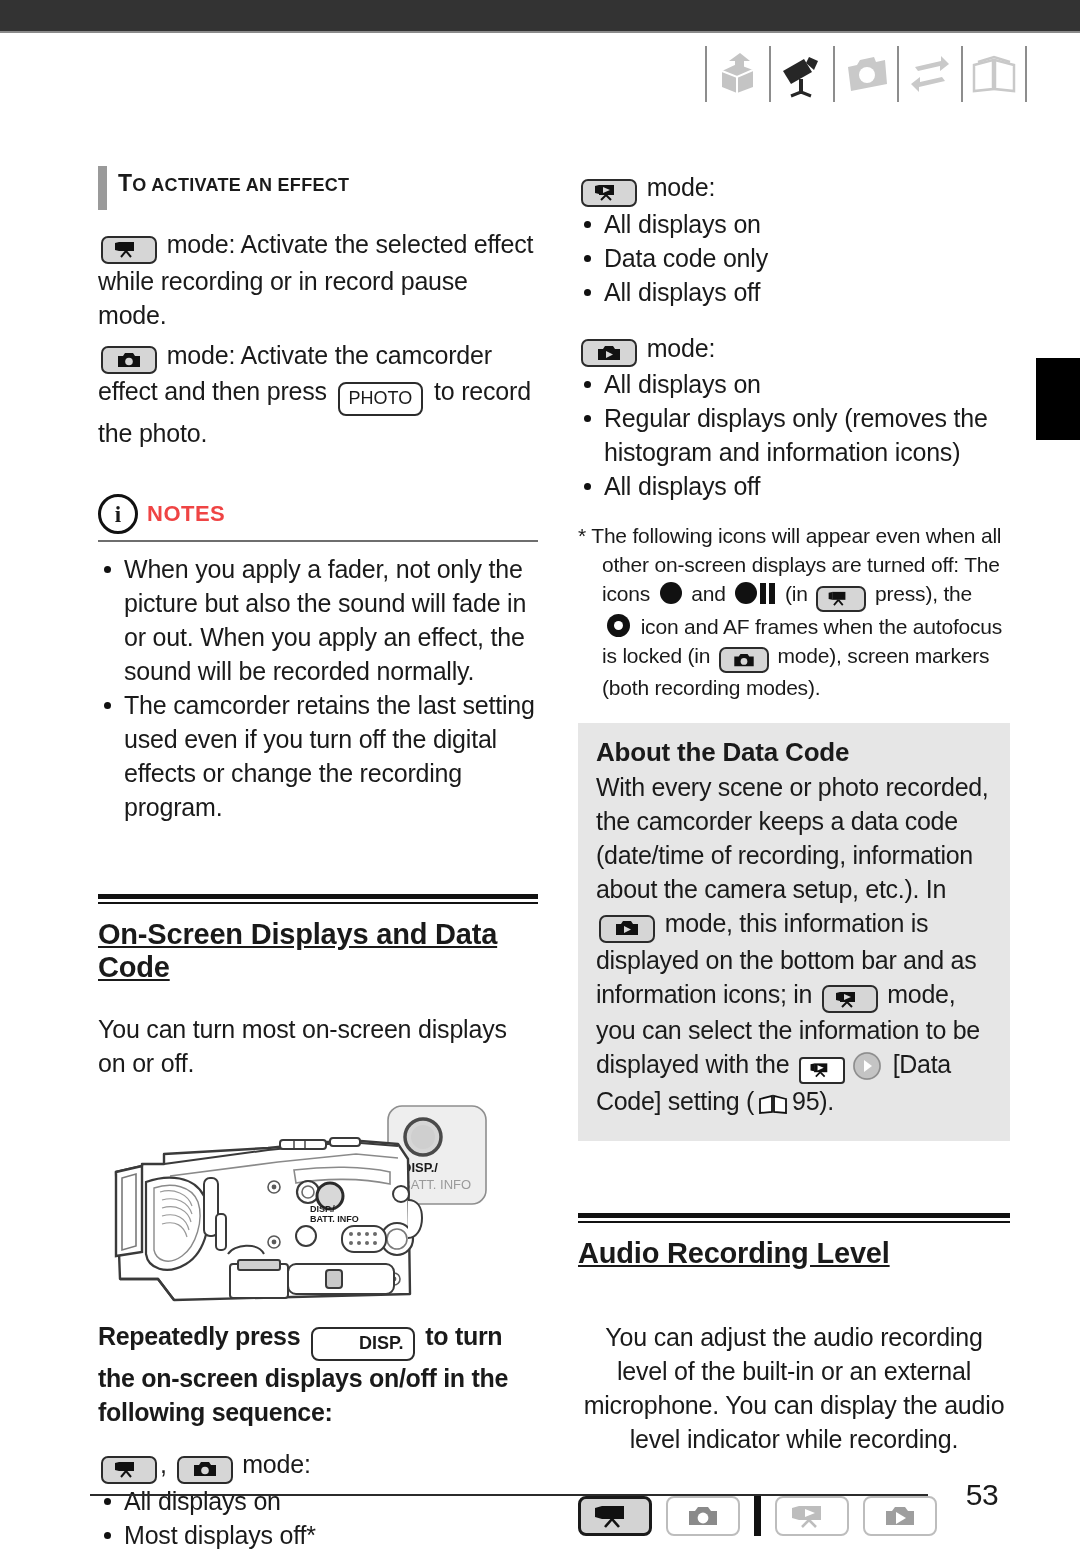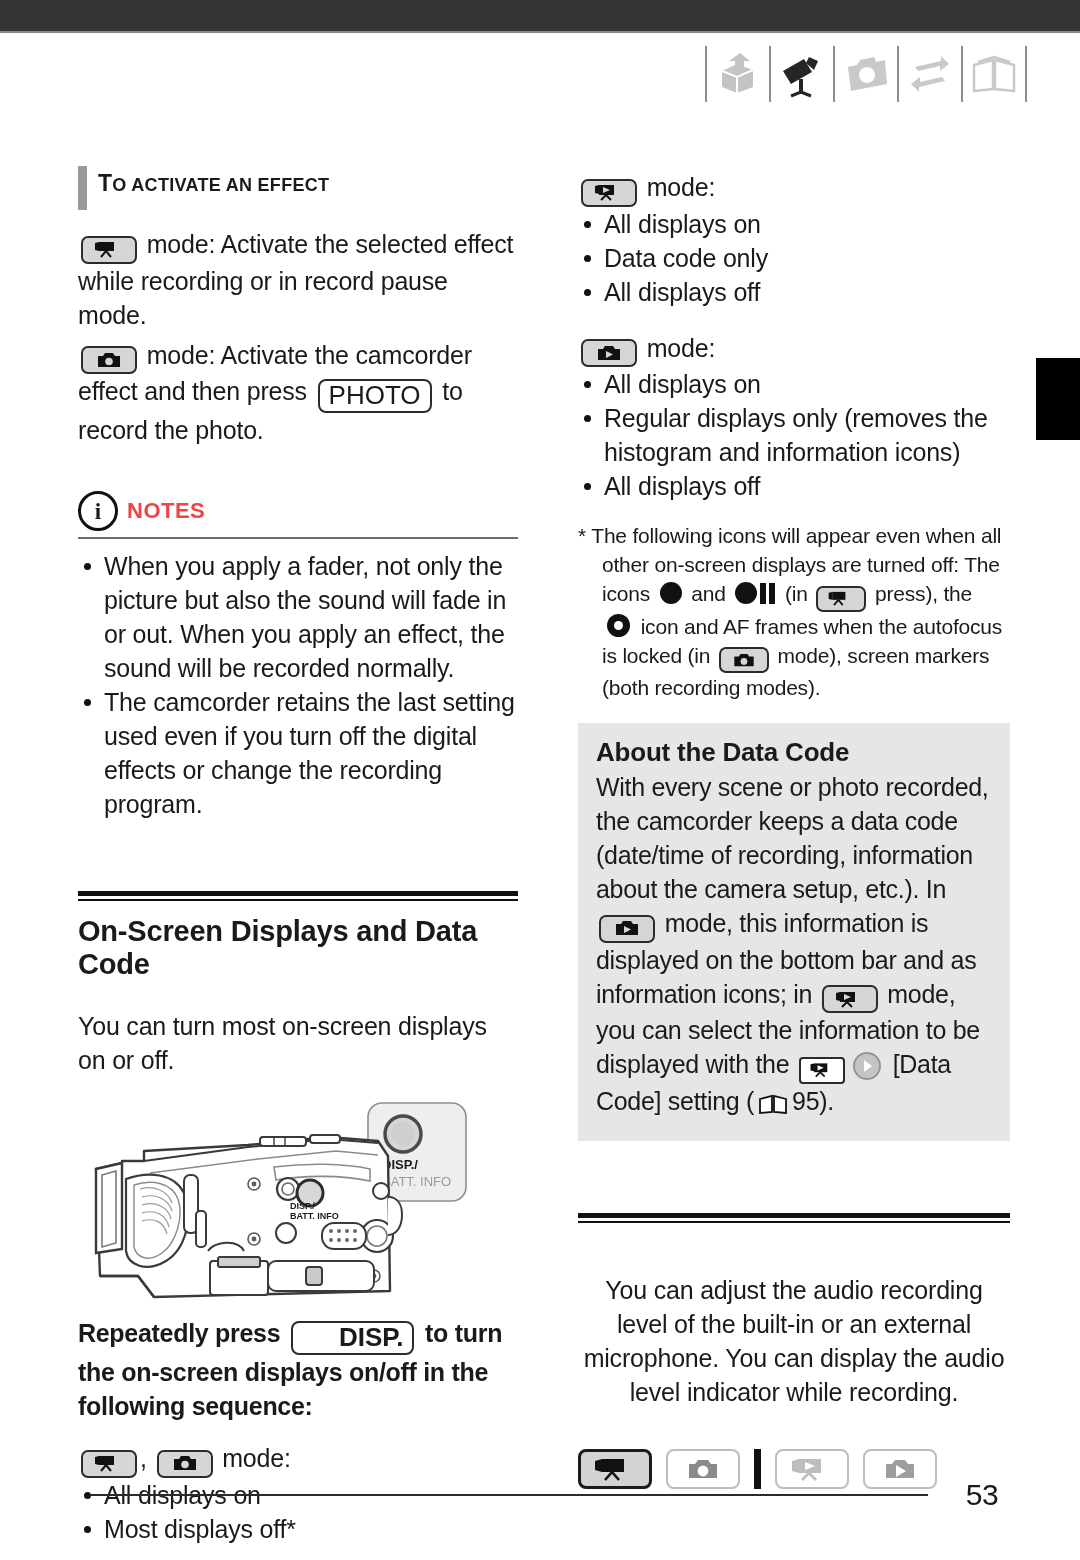--- a/index.html
+++ b/index.html
@@ -33,21 +33,21 @@
   }
   .chip svg{display:block;}
 
   
   .edge-tab{
     position:absolute;right:0;top:358px;width:44px;height:82px;
     background:#000000;
   }
 
   
-  .col-left{position:absolute;left:78px;top:170px;width:440px;}
+  .col-left{position:absolute;left:98px;top:170px;width:440px;}
   .col-right{position:absolute;left:578px;top:170px;width:432px;}
 
   
   .subhead{
     position:relative;padding-left:20px;margin:0 0 30px 0;
     font-size:23px;font-weight:bold;letter-spacing:.3px;
   }
   .subhead .bar{
     position:absolute;left:0;top:-4px;width:9px;height:44px;background:#9a9a9a;
   }
@@ -63,21 +63,21 @@
   .badge{
     display:inline-flex;align-items:center;justify-content:center;
     vertical-align:-6px;box-sizing:border-box;
   }
   .badge.mode{
     width:56px;height:28px;border:2px solid #2b2b2b;border-radius:7px;
     background:#d6d6d6;margin:0 3px;
   }
   .badge.key{
     border:2px solid #2b2b2b;border-radius:8px;background:#ffffff;
-    padding:1px 9px 3px 9px;font-size:26px;line-height:26px;
+    padding:1px 9px 3px 9px;font-size:18px;line-height:26px;
     margin:0 4px;vertical-align:-4px;letter-spacing:0;
   }
   .badge.plain{
     width:46px;height:27px;border:2px solid #2b2b2b;border-radius:4px;
     background:#ffffff;margin:0 3px;vertical-align:-6px;
   }
 
   
   .g-dot{display:inline-block;width:22px;height:22px;border-radius:50%;
     background:#111;vertical-align:-3px;margin:0 4px;}
@@ -107,21 +107,21 @@
   ul.bullets li{
     position:relative;padding-left:26px;
     font-size:25px;line-height:34px;margin-bottom:0;letter-spacing:-0.2px;
   }
   ul.bullets li::before{
     content:"";position:absolute;left:6px;top:14px;
     width:7px;height:7px;border-radius:50%;background:#111;
   }
 
   
-  .sec{margin-top:44px;}
+  .sec{margin-top:44px;text-decoration:underline;}
   .sec .rule-thick{height:5px;background:#111;}
   .sec .rule-thin{height:2px;background:#111;margin-top:3px;}
   .sec h2{
     margin:14px 0 0 0;font-size:29px;font-weight:bold;letter-spacing:-0.2px;
   }
 
   
   .figure{margin-top:24px;position:relative;height:215px;}
 
   
@@ -448,20 +448,21 @@
           </svg></span><span> [Data Code] setting (</span><span style="display:inline-block;vertical-align:-5px;margin:0 4px;"><svg width="30" height="22" viewBox="0 0 30 22">
             <path d="M2 6 L14 3 L14 19 L2 20 Z" fill="#ffffff" stroke="#111" stroke-width="1.8"></path>
             <path d="M28 6 L16 3 L16 19 L28 20 Z" fill="#ffffff" stroke="#111" stroke-width="1.8"></path>
           </svg></span><span>95</span><span>).</span>
     </p>
   </div>
 
   <div class="sec" style="margin-top:72px;">
     <div class="rule-thick"></div>
     <div class="rule-thin"></div>
+    <h2>Audio Recording Level</h2>
   </div>
   <p class="body-txt" style="margin-top:50px;text-align:center;">You can adjust the audio recording level of the built-in or an external microphone. You can display the audio level indicator while recording.</p>
 
   <div class="modebar">
     <div class="mb active">
       <svg width="48" height="26" viewBox="0 0 48 26">
           <rect x="11" y="3" width="22" height="13" fill="#111"></rect>
           <path d="M4 5 L11 3 L11 16 L4 14 Z" fill="#111"></path>
           <path d="M21 16 L14 24 M21 16 L28 24" stroke="#111" stroke-width="2.6" fill="none"></path>
         </svg>

